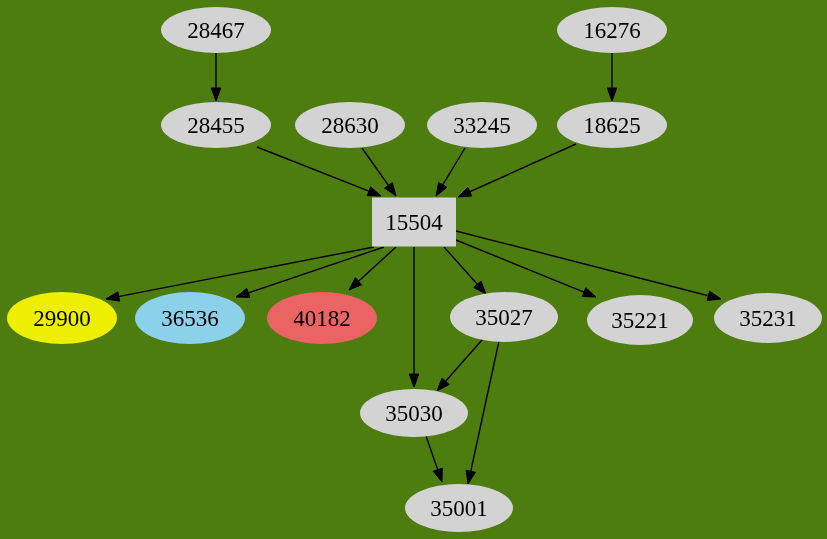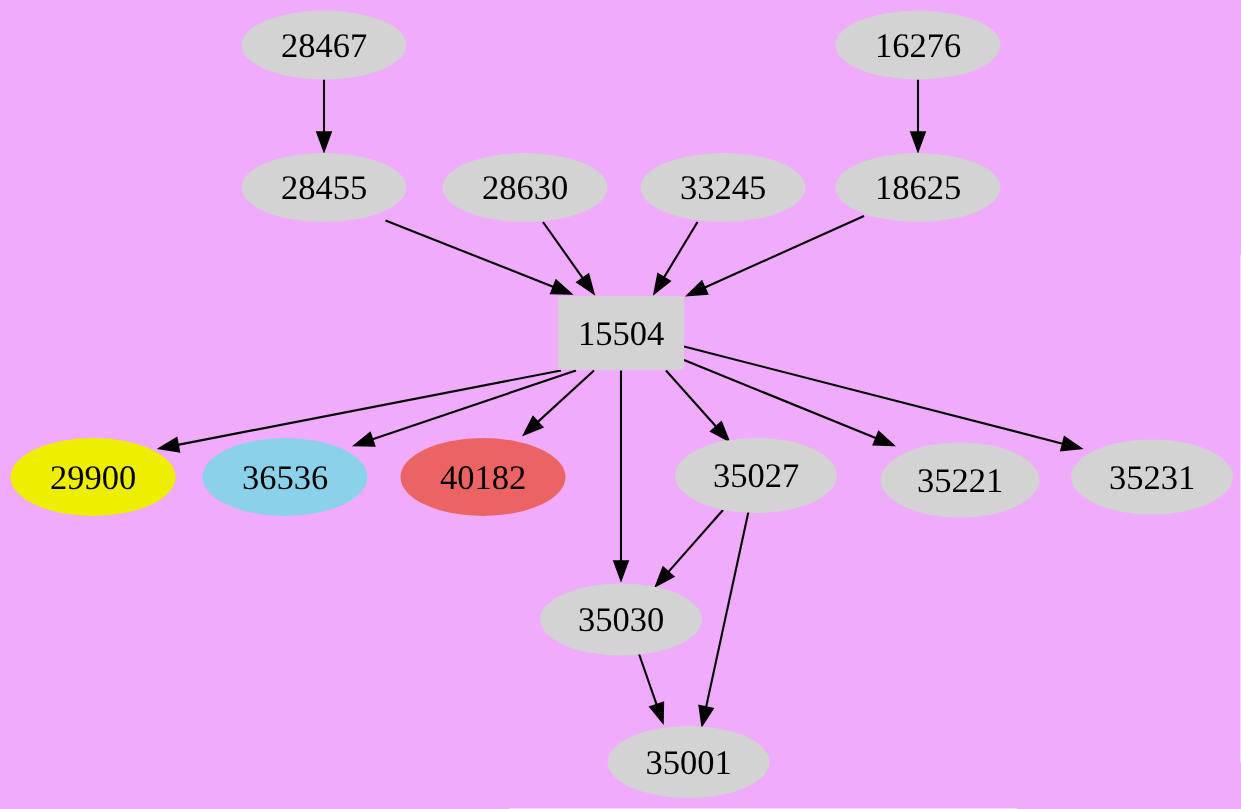--- a/index.html
+++ b/index.html
@@ -4,21 +4,21 @@
 <style>
   html, body {
     margin: 0;
     padding: 0;
     background: #ffffff;
   }
   #stage {
     position: relative;
     width: 827px;
     height: 539px;
-    background: #f0abfc;
+    background: #4d7c0f;
     overflow: hidden;
   }
   svg {
     display: block;
     font-family: "Liberation Serif", "DejaVu Serif", serif;
   }
   .node-label {
     font-size: 23px;
     fill: #000000;
     text-anchor: middle;

